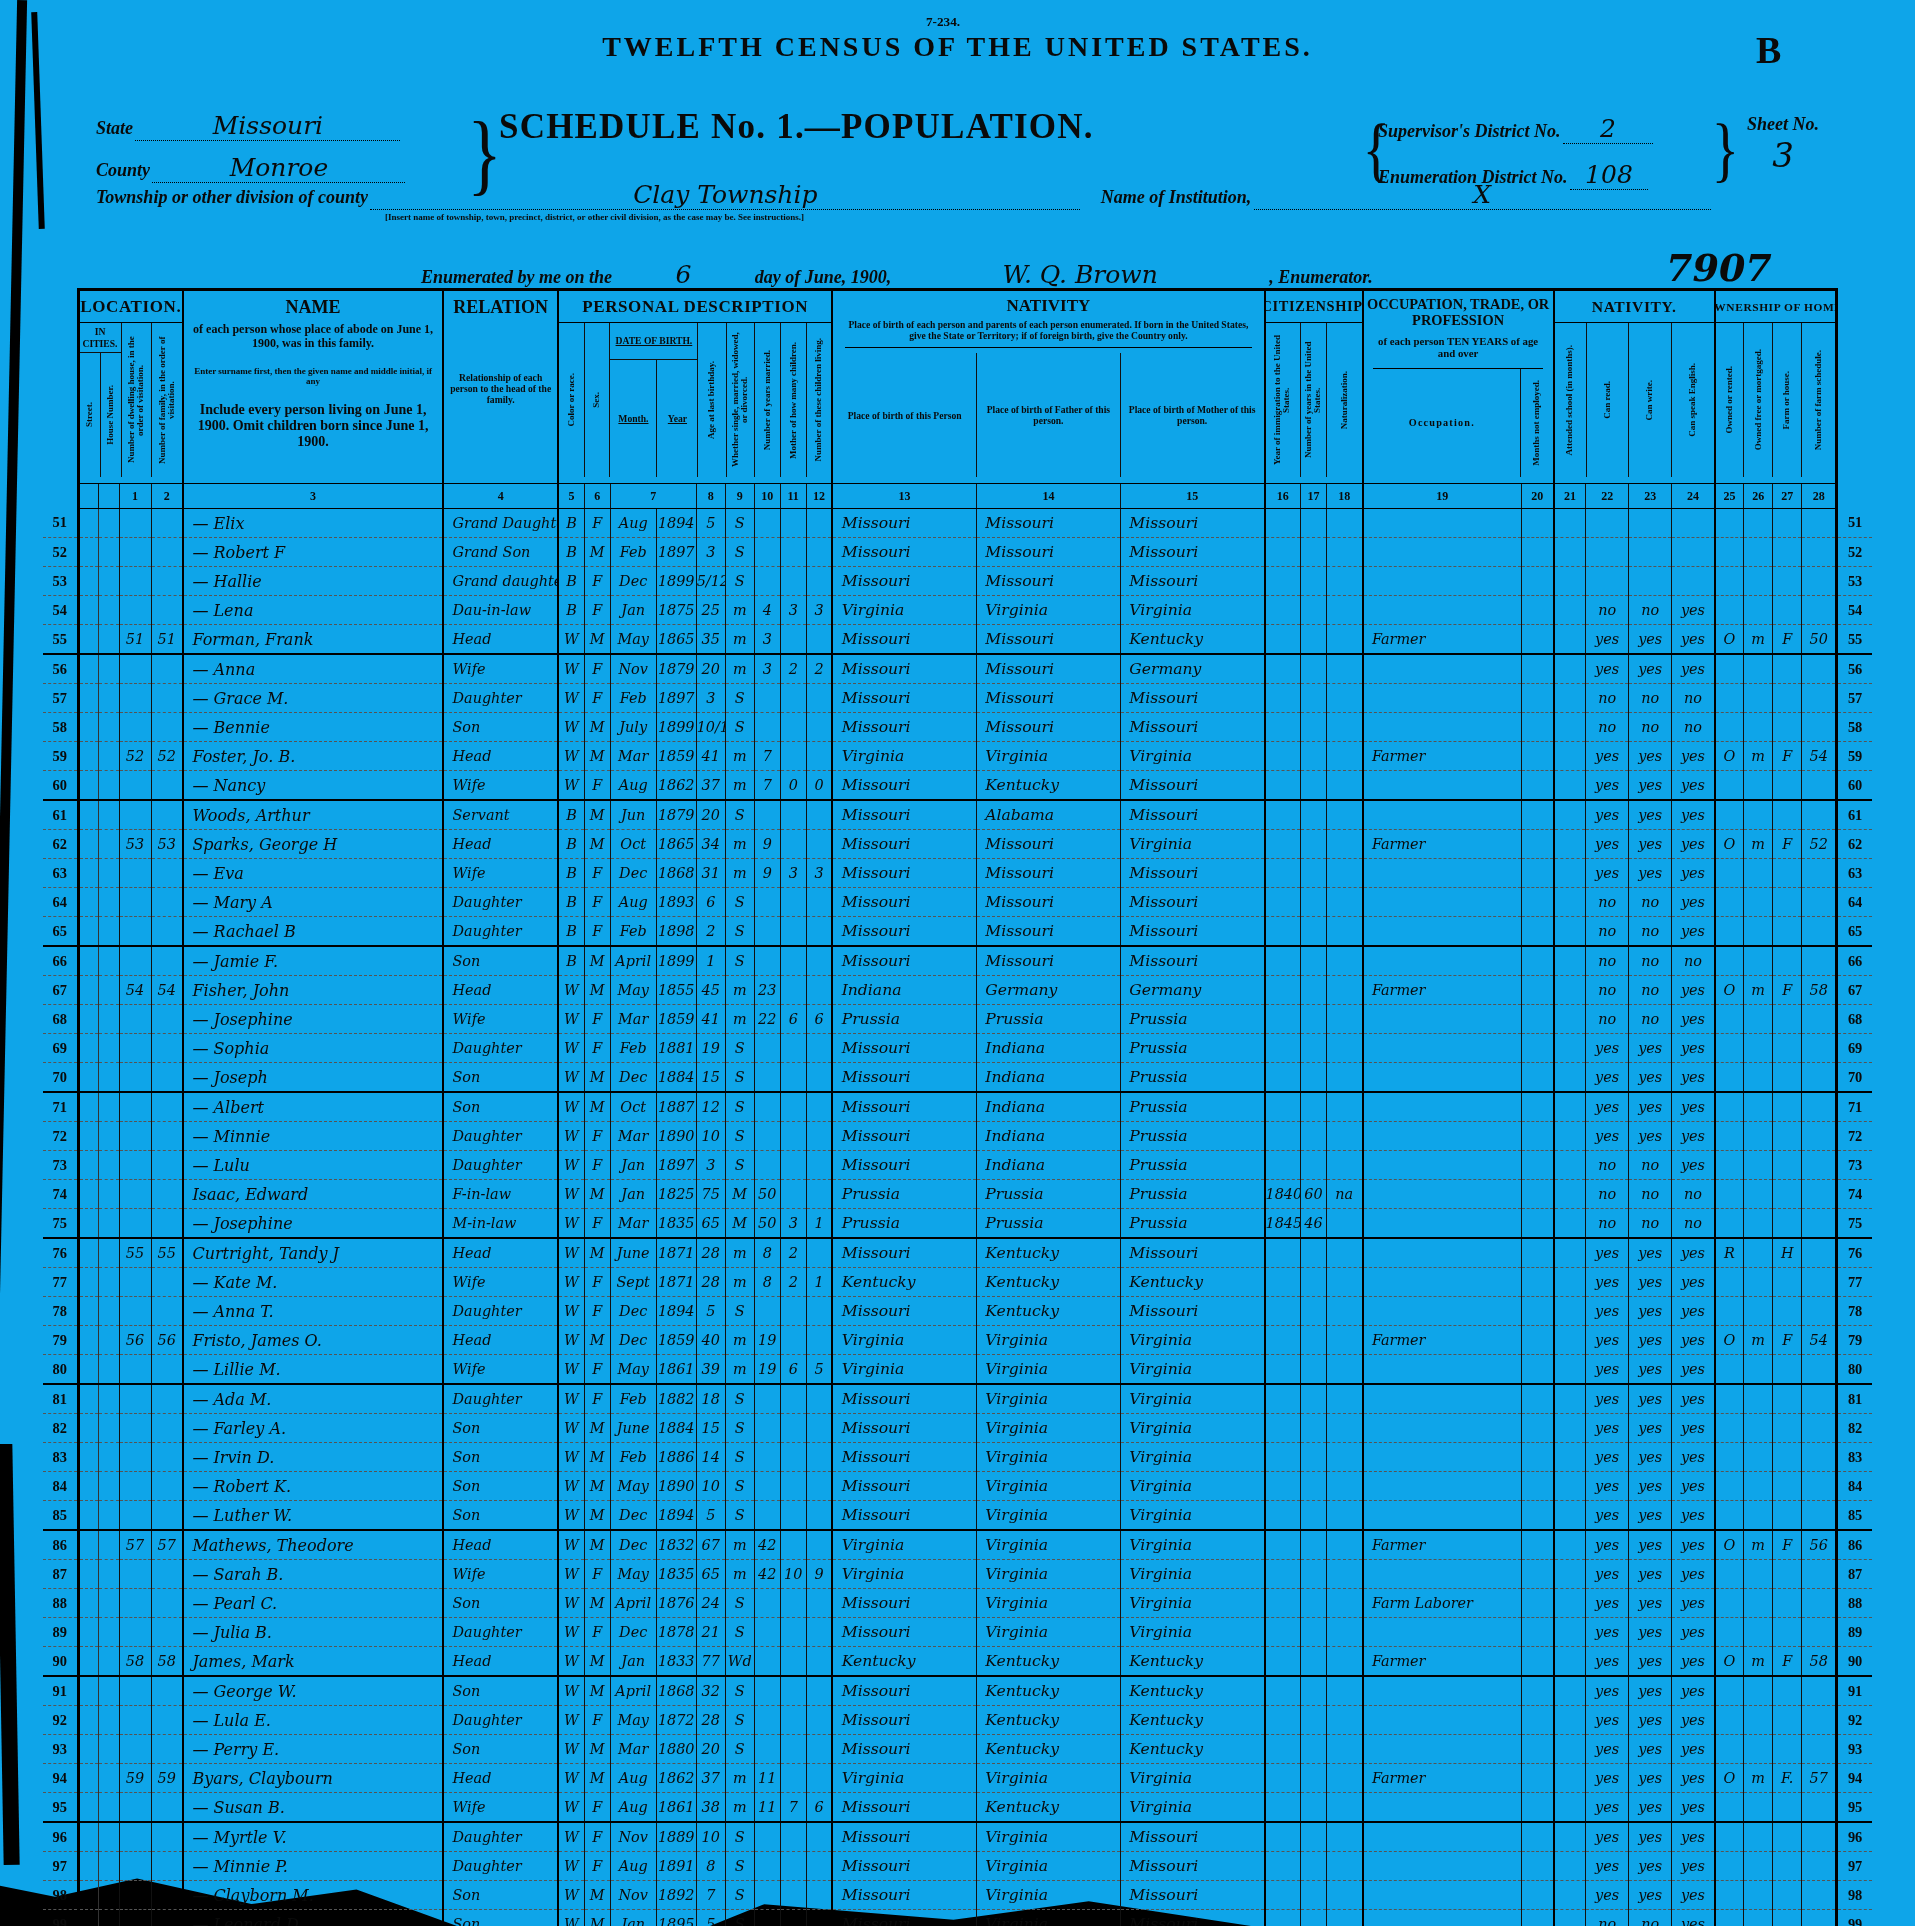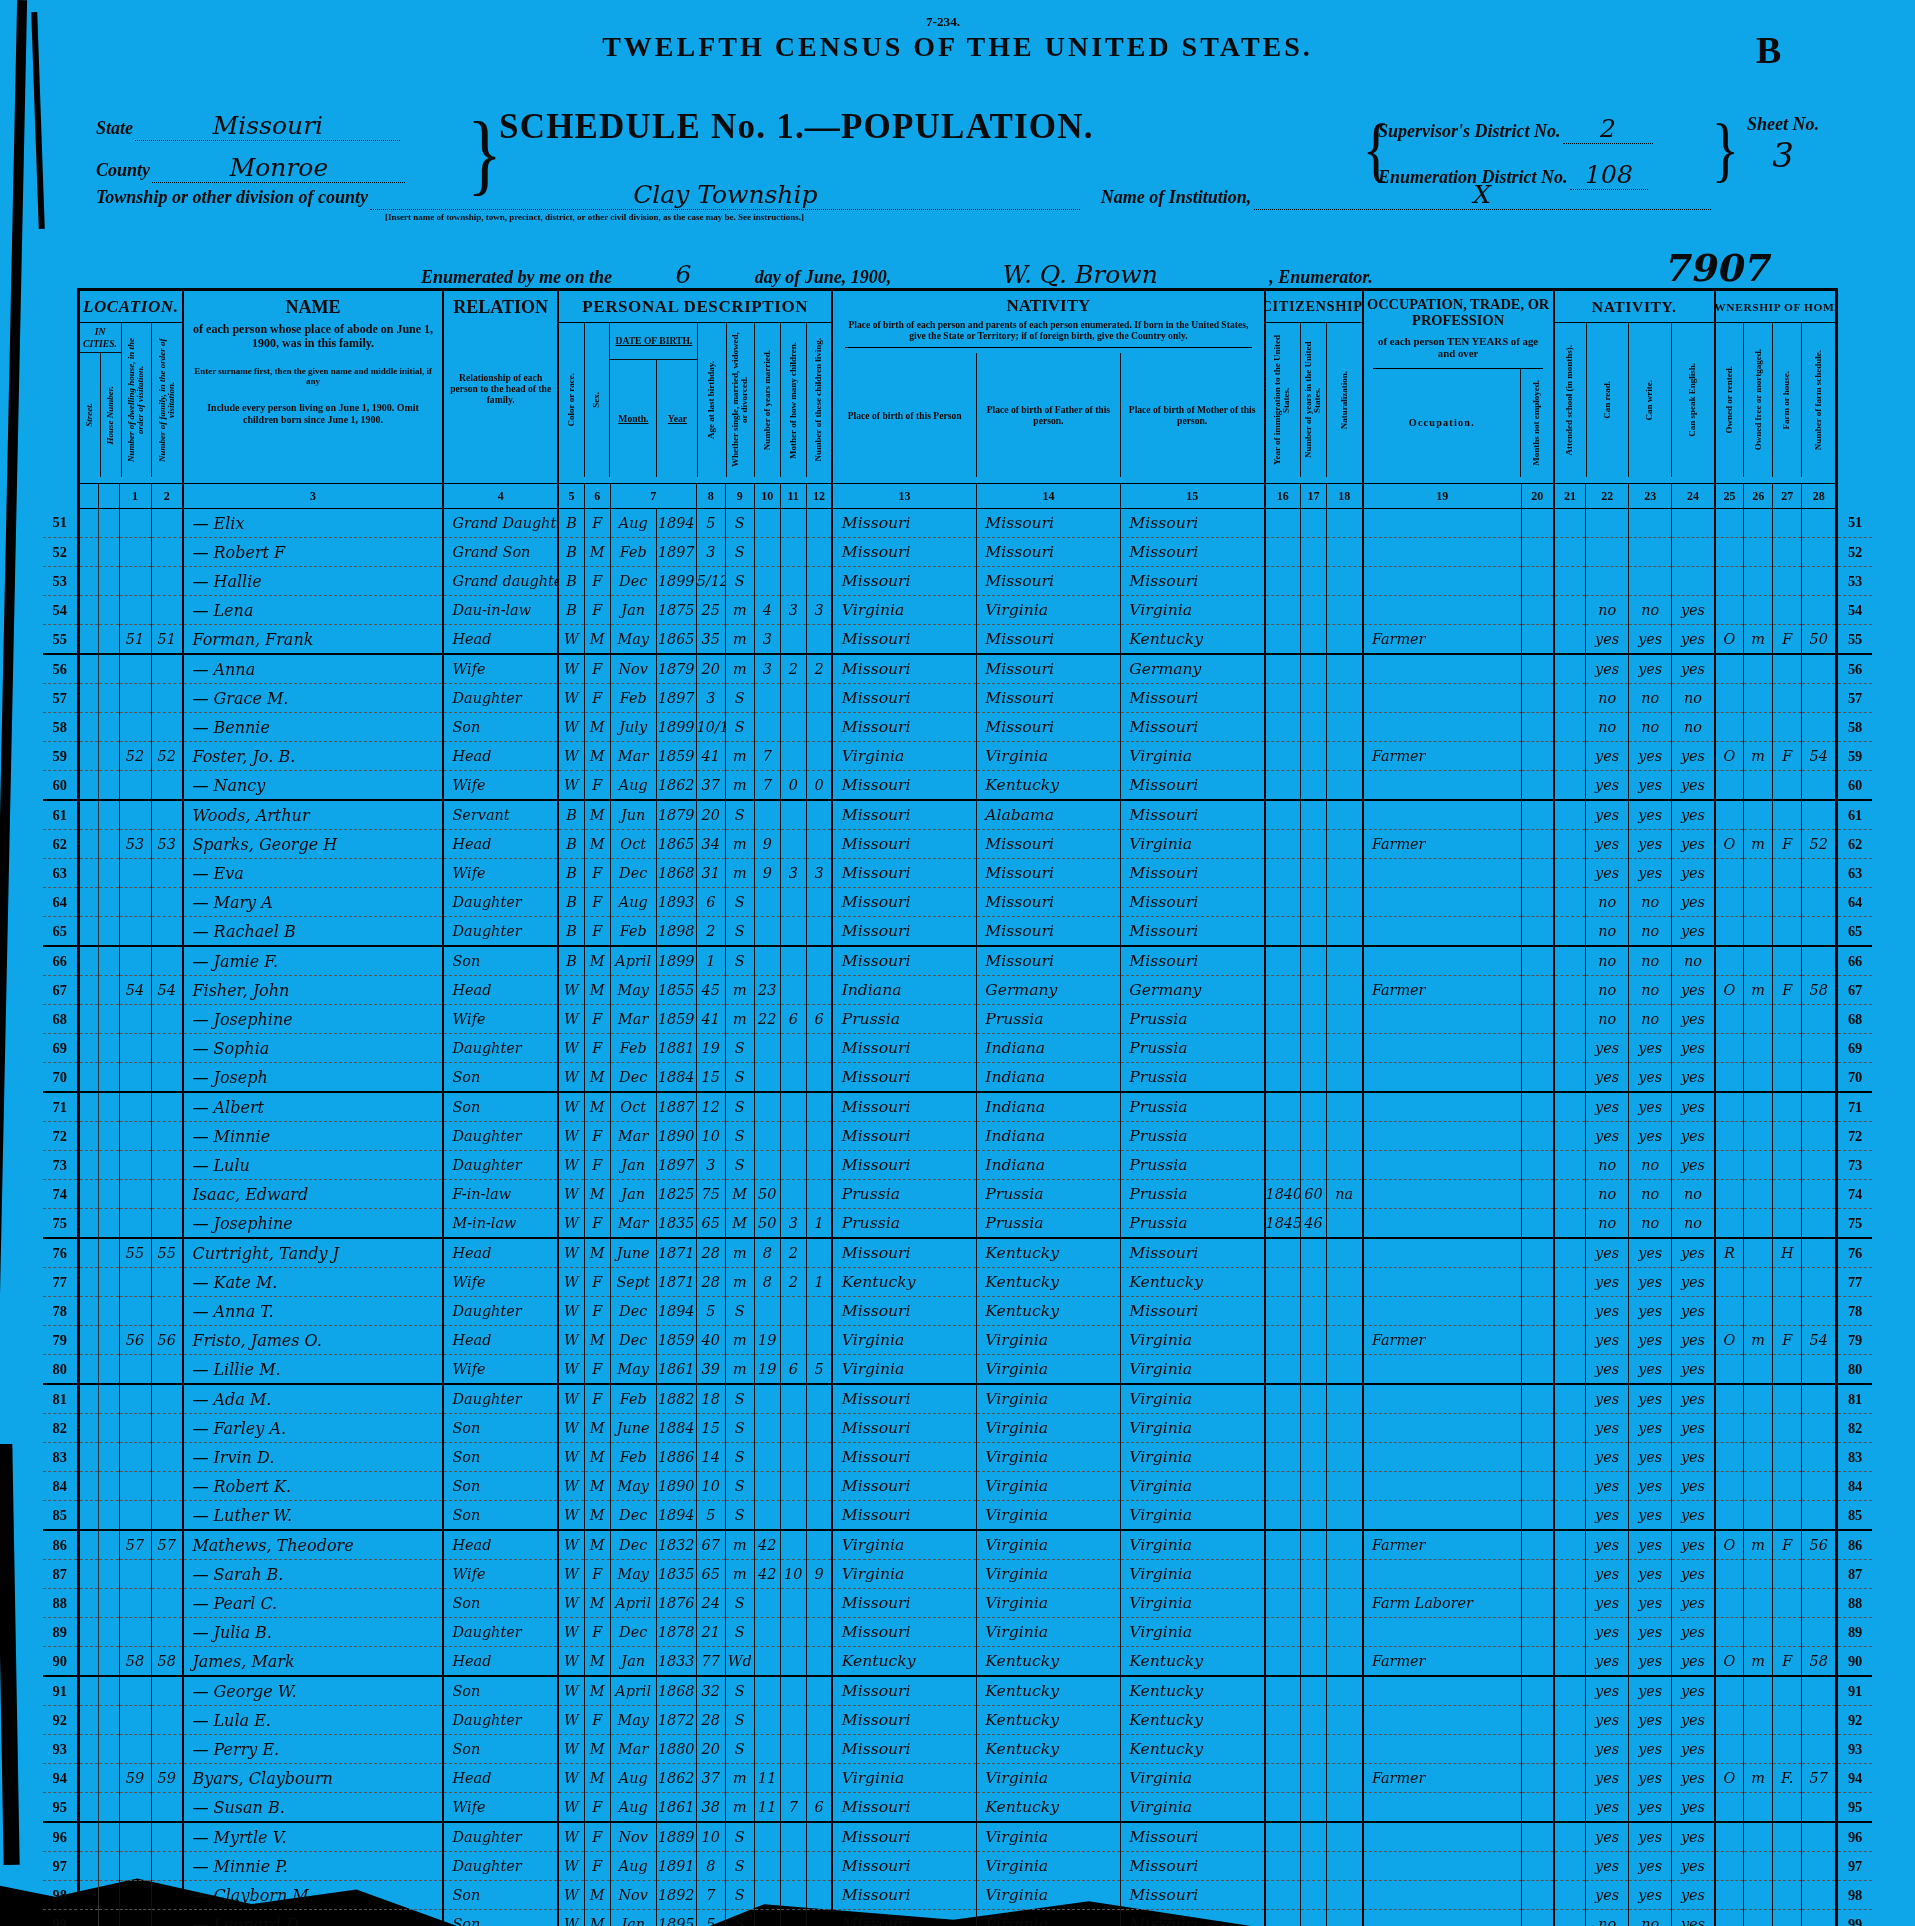--- a/index.html
+++ b/index.html
@@ -45,21 +45,21 @@
   tbody td:nth-child(32){border-right:3.6px solid #000;}
   tbody td:nth-child(6),tbody td:nth-child(7),tbody td:nth-child(17),
   tbody td:nth-child(18),tbody td:nth-child(19),tbody td:nth-child(23){text-align:left;padding-left:8.4px;}
   tbody td:nth-child(6){font-size:16px;}
   tbody td:nth-child(17),tbody td:nth-child(18),tbody td:nth-child(19){font-size:15.6px;}
   tbody tr{border-bottom:1.2px dashed #555;}
   tbody tr.g5{border-bottom:2.4px solid #000;}
   
   tr.ghead th{border-left:2.4px solid #000;border-top:3.6px solid #000;border-bottom:1.8px solid #000;height:186px;vertical-align:top;}
   tr.ghead th.lnum{border:none;}
-  tr.ghead th.frameL{border-left:3.6px solid #000;font-style:italic;}
+  tr.ghead th.frameL{border-left:3.6px solid #000;}
   tr.ghead th.frameR{border-right:3.6px solid #000;}
   .grp{display:flex;flex-direction:column;height:186px;width:100%;}
   .band{font-size:17px;font-weight:bold;text-align:center;border-bottom:1.8px solid #000;
         display:flex;align-items:center;justify-content:center;letter-spacing:0.6px;}
   .grow{display:flex;flex-direction:row;flex:1;min-height:0;}
   .vcol{display:flex;align-items:center;justify-content:center;overflow:hidden;}
   .vcol + .vcol{border-left:1.2px solid #111;}
   .vt{writing-mode:vertical-rl;transform:rotate(180deg);font-size:9px;font-weight:bold;
       text-align:center;white-space:normal;line-height:1.05;max-height:144px;}
   .smallc{font-size:9.6px;font-weight:bold;white-space:normal;text-align:center;line-height:1.15;}
@@ -196,21 +196,21 @@
                     <span class="vt">Number of family, in the order of visitation.</span>
                   </div>
             </div>
           </div>
         </th>
         <th>
           <div class="grp" style="justify-content:flex-start;padding-top:6px;">
             <div style="font-size:18px;font-weight:bold;text-align:center;">NAME</div>
             <div class="smallc" style="font-size:12px;margin:4.8px 8.4px 0;">of each person whose place of abode on June 1, 1900, was in this family.</div>
             <div class="smallc" style="font-size:9px;margin:15.6px 8.4px 0;">Enter surname first, then the given name and middle initial, if any</div>
-            <div class="smallc" style="font-size:10px;margin:15.6px 8.4px 0;">Include every person living on June 1, 1900.  Omit children born since June 1, 1900.</div>
+            <div class="smallc" style="font-size:14px;margin:15.6px 8.4px 0;">Include every person living on June 1, 1900.  Omit children born since June 1, 1900.</div>
           </div>
         </th>
         <th>
           <div class="grp" style="justify-content:flex-start;padding-top:6px;">
             <div style="font-size:18px;font-weight:bold;text-align:center;">RELATION</div>
             <div class="smallc" style="margin:54px 6px 0;">Relationship of each person to the head of the family.</div>
           </div>
         </th>
         <th colspan="9">
           <div class="grp">

